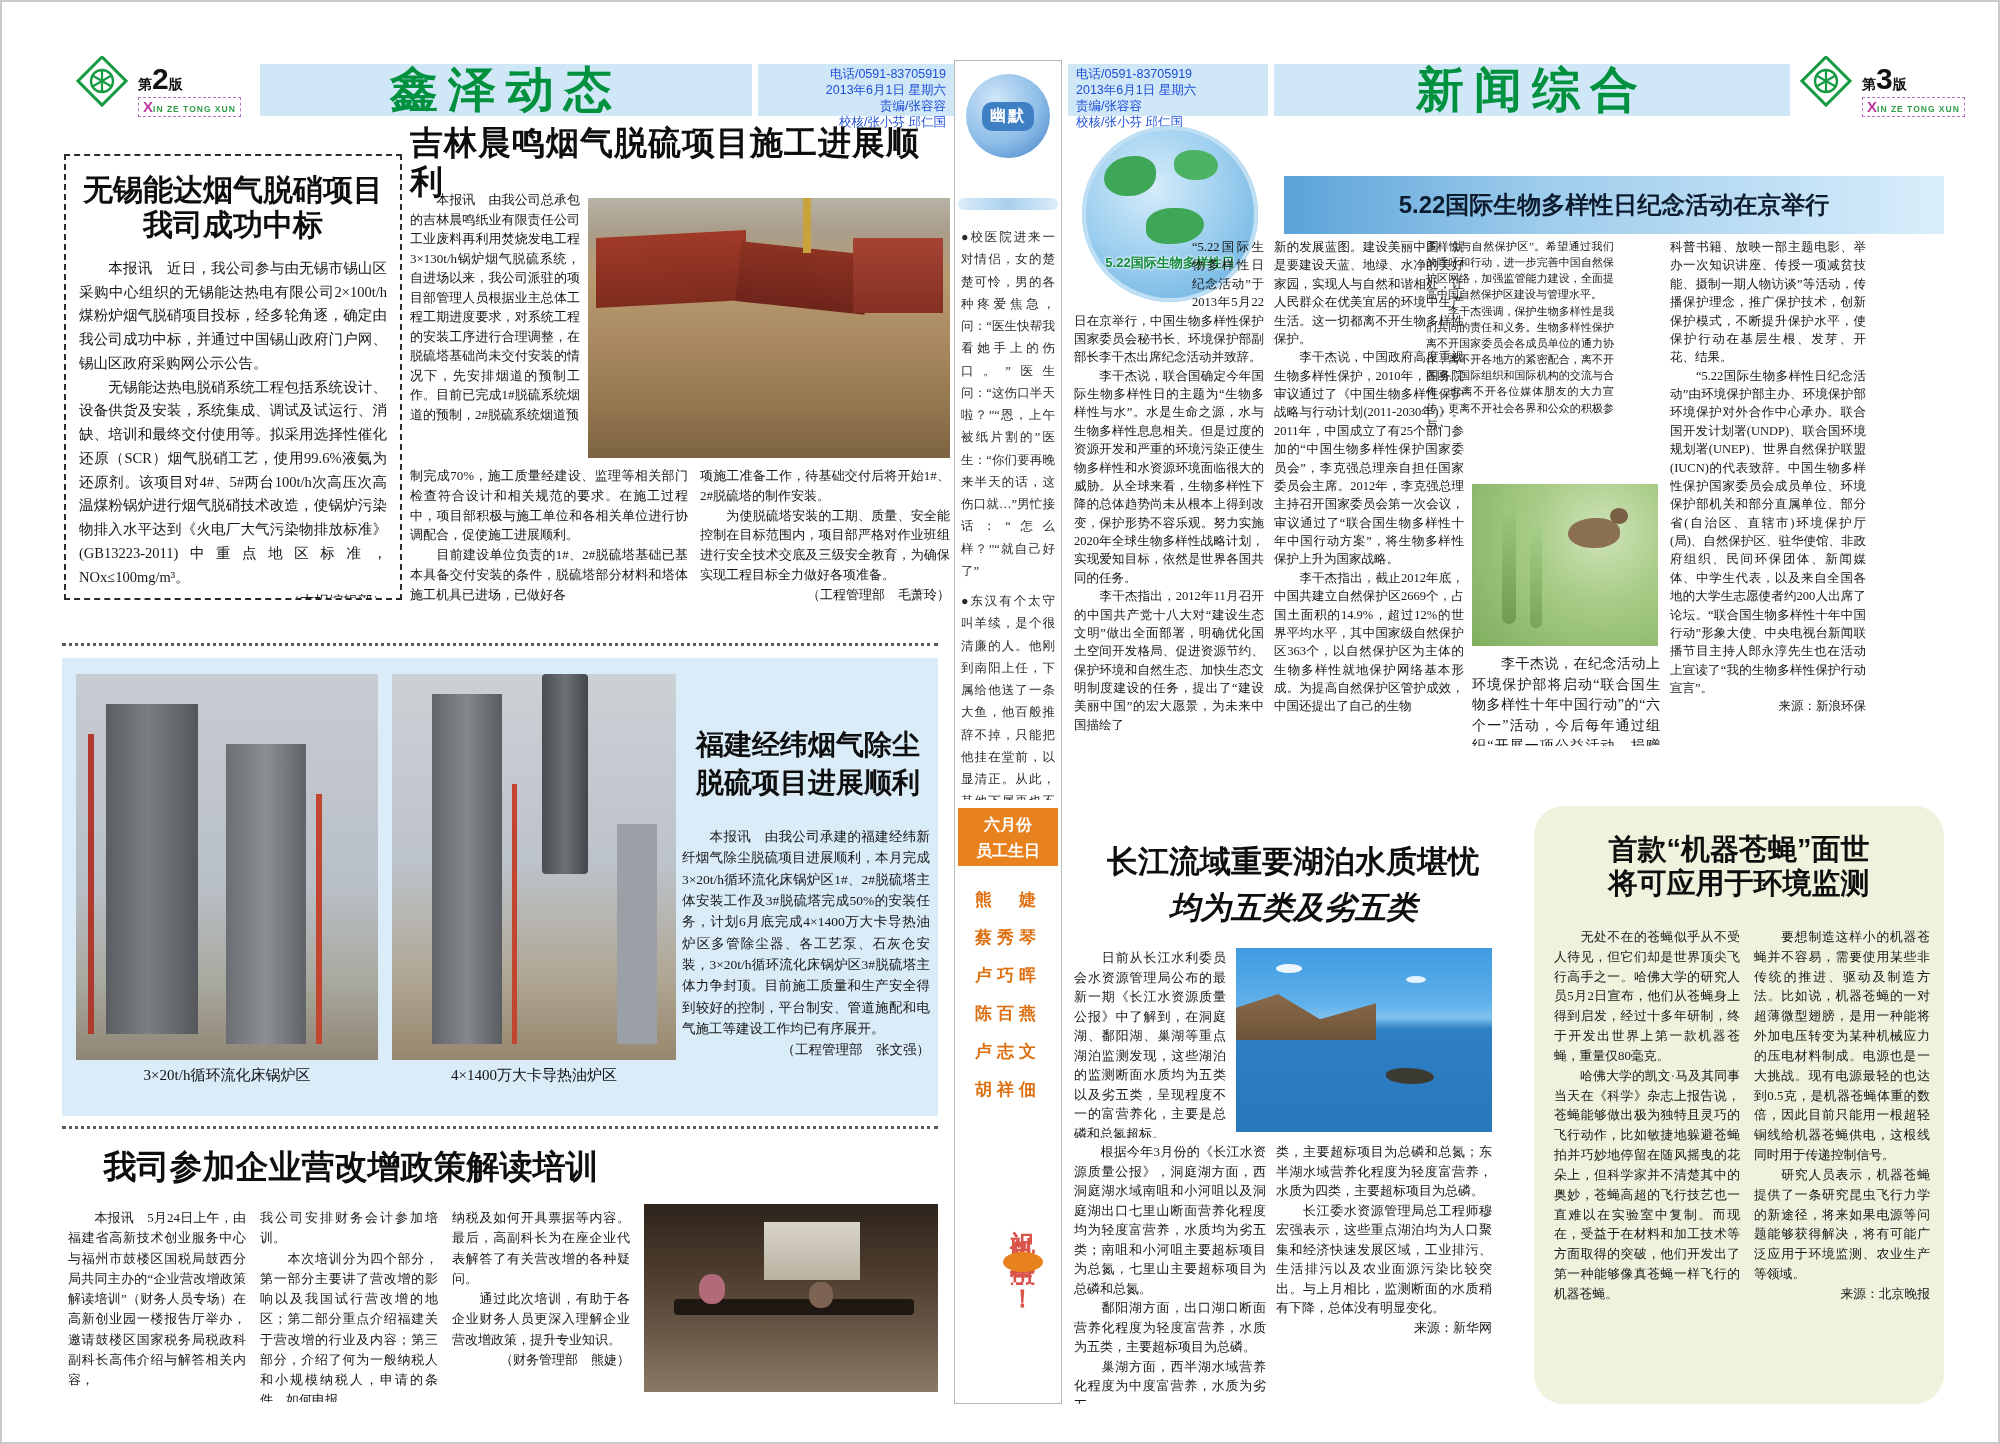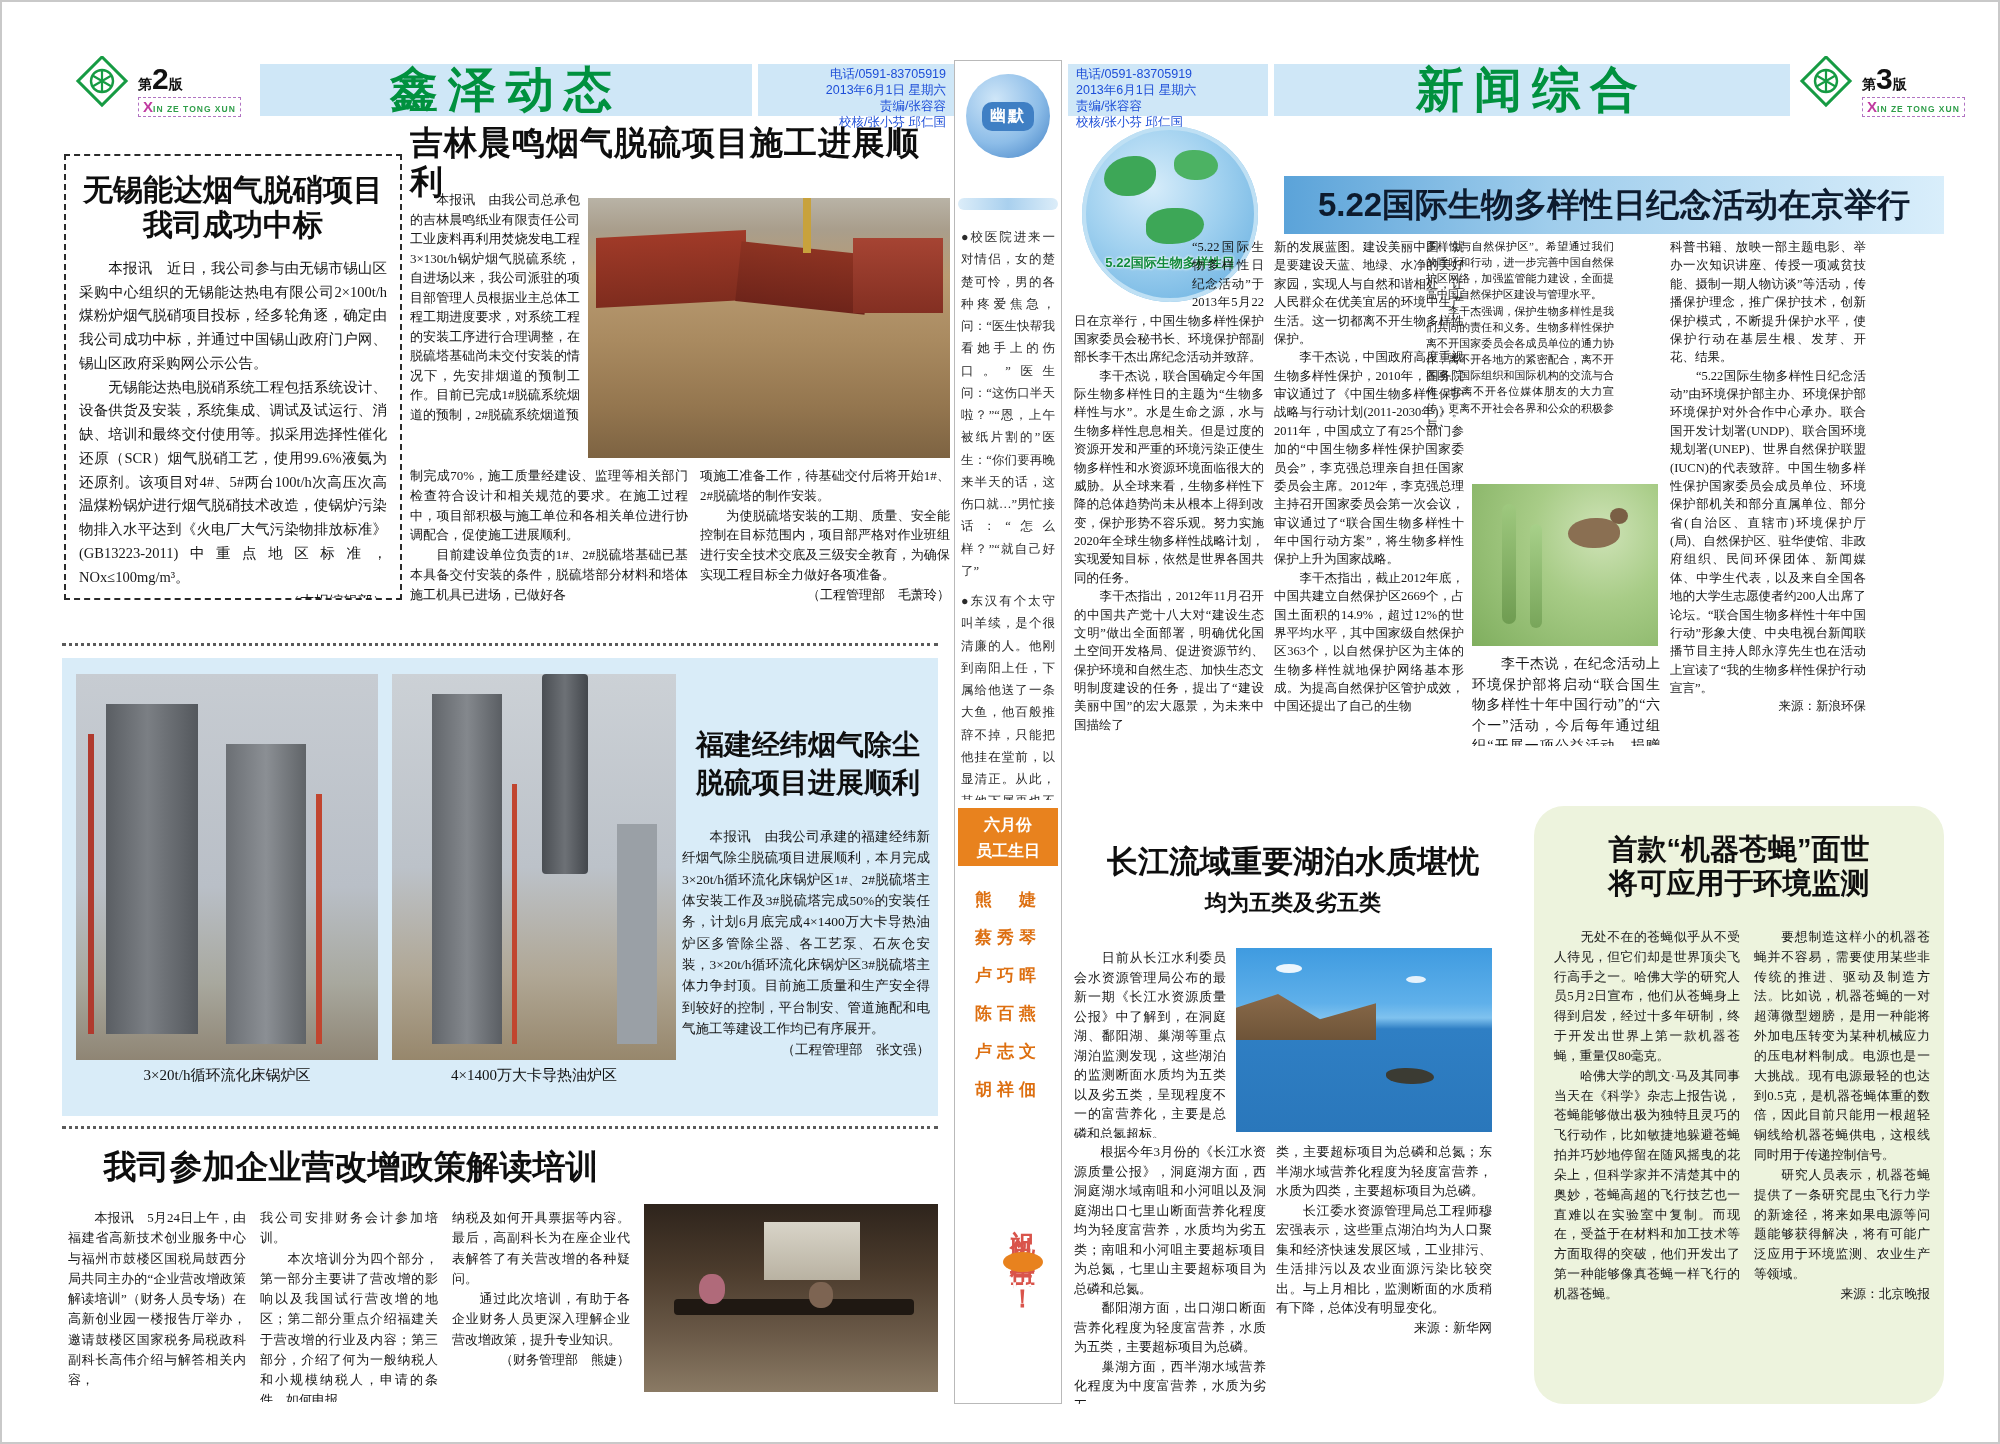--- a/index.html
+++ b/index.html
@@ -210,21 +210,21 @@
        background:radial-gradient(circle at 40% 35%,#d6ecfa 0%,#9fd0ef 45%,#5da9dd 100%);
        box-shadow:inset 0 0 0 4px #bfe0f4;">
     <div class="abs" style="left:22px;top:30px;width:52px;height:40px;background:#3da757;border-radius:60% 40% 55% 45%;"></div>
     <div class="abs" style="left:92px;top:24px;width:44px;height:30px;background:#4cb263;border-radius:45% 55% 50% 50%;"></div>
     <div class="abs" style="left:64px;top:82px;width:58px;height:36px;background:#3da757;border-radius:50% 50% 60% 40%;"></div>
     <div class="abs" style="left:8px;top:128px;width:160px;text-align:center;color:#118a3c;font-family:'Liberation Sans',sans-serif;
          font-weight:900;font-size:13px;text-shadow:0 0 3px #ffffff,0 0 3px #ffffff;">5.22国际生物多样性日</div>
   </div>
 
   <div class="abs gradttl" style="left:1282px;top:174px;width:660px;height:58px;">
-    <div class="hl center" style="font-size:33px;line-height:58px;color:#0d1b2e;">5.22国际生物多样性日纪念活动在京举行</div>
+    <div class="hl center" style="font-size:24px;line-height:58px;color:#0d1b2e;">5.22国际生物多样性日纪念活动在京举行</div>
   </div>
 
   <div class="abs bt" style="left:1072px;top:236px;width:190px;height:506px;font-size:12.5px;line-height:1.47;">
     <span style="float:left;width:118px;height:66px;"></span>
     <p>“5.22国际生物多样性日纪念活动”于2013年5月22日在京举行，中国生物多样性保护国家委员会秘书长、环境保护部副部长李干杰出席纪念活动并致辞。</p>
     <p>　　李干杰说，联合国确定今年国际生物多样性日的主题为“生物多样性与水”。水是生命之源，水与生物多样性息息相关。但是过度的资源开发和严重的环境污染正使生物多样性和水资源环境面临很大的威胁。从全球来看，生物多样性下降的总体趋势尚未从根本上得到改变，保护形势不容乐观。努力实施2020年全球生物多样性战略计划，实现爱知目标，依然是世界各国共同的任务。</p>
     <p>　　李干杰指出，2012年11月召开的中国共产党十八大对“建设生态文明”做出全面部署，明确优化国土空间开发格局、促进资源节约、保护环境和自然生态、加快生态文明制度建设的任务，提出了“建设美丽中国”的宏大愿景，为未来中国描绘了</p>
   </div>
   <div class="abs bt" style="left:1272px;top:236px;width:190px;height:506px;font-size:12.5px;line-height:1.47;">
     <p>新的发展蓝图。建设美丽中国，就是要建设天蓝、地绿、水净的美好家园，实现人与自然和谐相处，让人民群众在优美宜居的环境中生产生活。这一切都离不开生物多样性保护。</p>
@@ -245,21 +245,21 @@
   <div class="abs bt" style="left:1470px;top:652px;width:188px;height:92px;font-size:14px;line-height:1.47;">
     <p>　　李干杰说，在纪念活动上环境保护部将启动“联合国生物多样性十年中国行动”的“六个一”活动，今后每年通过组织“开展一项公益活动、捐赠一本</p>
   </div>
   <div class="abs bt" style="left:1668px;top:236px;width:196px;height:510px;font-size:12.5px;line-height:1.47;">
     <p>科普书籍、放映一部主题电影、举办一次知识讲座、传授一项减贫技能、摄制一期人物访谈”等活动，传播保护理念，推广保护技术，创新保护模式，不断提升保护水平，使保护行动在基层生根、发芽、开花、结果。</p>
     <p>　　“5.22国际生物多样性日纪念活动”由环境保护部主办、环境保护部环境保护对外合作中心承办。联合国开发计划署(UNDP)、联合国环境规划署(UNEP)、世界自然保护联盟(IUCN)的代表致辞。中国生物多样性保护国家委员会成员单位、环境保护部机关和部分直属单位、部分省(自治区、直辖市)环境保护厅(局)、自然保护区、驻华使馆、非政府组织、民间环保团体、新闻媒体、中学生代表，以及来自全国各地的大学生志愿使者约200人出席了论坛。“联合国生物多样性十年中国行动”形象大使、中央电视台新闻联播节目主持人郎永淳先生也在活动上宣读了“我的生物多样性保护行动宣言”。</p>
     <p class="sign">来源：新浪环保</p>
   </div>
 
   <div class="abs hl center" style="left:1076px;top:842px;width:430px;font-size:31px;">长江流域重要湖泊水质堪忧</div>
-  <div class="abs hl center" style="left:1076px;top:888px;width:430px;font-size:22px;">均为五类及劣五类</div>
+  <div class="abs hl center" style="left:1076px;top:888px;width:430px;font-size:31px;font-style:italic;">均为五类及劣五类</div>
 
   <div class="abs bt" style="left:1072px;top:946px;width:152px;height:190px;font-size:13px;line-height:1.5;">
     <p>　　日前从长江水利委员会水资源管理局公布的最新一期《长江水资源质量公报》中了解到，在洞庭湖、鄱阳湖、巢湖等重点湖泊监测发现，这些湖泊的监测断面水质均为五类以及劣五类，呈现程度不一的富营养化，主要是总磷和总氮超标。</p>
   </div>
   <div class="ph" style="left:1234px;top:946px;width:256px;height:184px;background:
        linear-gradient(180deg,#3f9be0 0%,#5fb0ea 30%,#7fc2ef 38%,#2f7fc4 44%,#2a77bb 100%);">
     <div class="abs" style="left:0px;top:46px;width:140px;height:46px;background:linear-gradient(180deg,#8a6a4a,#6e5438);clip-path:polygon(0 100%,0 30%,30% 0,60% 55%,100% 20%,100% 100%);"></div>
     <div class="abs" style="left:40px;top:16px;width:26px;height:9px;background:#ffffff;border-radius:50%;opacity:.9;"></div>
     <div class="abs" style="left:170px;top:28px;width:20px;height:7px;background:#ffffff;border-radius:50%;opacity:.85;"></div>
     <div class="abs" style="left:150px;top:120px;width:48px;height:16px;background:#3b3b33;border-radius:40% 60% 45% 55%;"></div>

